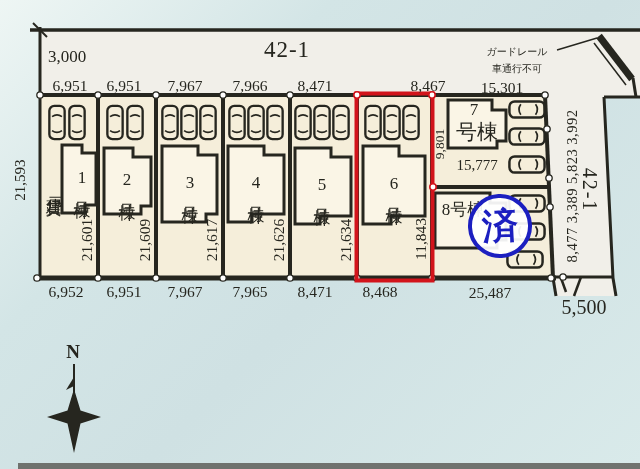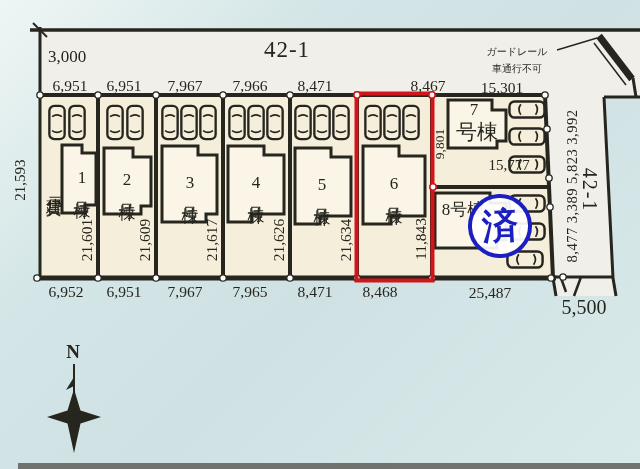--- a/index.html
+++ b/index.html
@@ -167,21 +167,21 @@
   <div class="lbl" style="left:315px;top:292px;">8,471</div>
   <div class="lbl" style="left:380px;top:292px;">8,468</div>
   <div class="lbl" style="left:490px;top:293px;">25,487</div>
 
   <div class="lbl" style="left:584px;top:307px;font-size:20px;">5,500</div>
 
   <div class="lbl rot-ccw" style="left:20px;top:180px;font-size:15px;">21,593</div>
   <div class="lbl rot-ccw" style="left:572px;top:186px;font-size:14.5px;letter-spacing:0.5px;">8,477 3,389 5,823 3,992</div>
   <div class="lbl rot-cw" style="left:590px;top:190px;font-size:20px;letter-spacing:2px;">42-1</div>
   <div class="lbl rot-ccw" style="left:440px;top:144px;font-size:13.5px;">9,801</div>
-  <div class="lbl" style="left:477px;top:165px;font-size:15px;margin-left:32px;">15,777</div>
+  <div class="lbl" style="left:477px;top:165px;font-size:15px;">15,777</div>
 
   <div class="lbl rot-ccw" style="left:87px;top:240px;">21,601</div>
   <div class="lbl rot-ccw" style="left:145px;top:240px;">21,609</div>
   <div class="lbl rot-ccw" style="left:212px;top:240px;">21,617</div>
   <div class="lbl rot-ccw" style="left:279px;top:240px;">21,626</div>
   <div class="lbl rot-ccw" style="left:346px;top:240px;">21,634</div>
   <div class="lbl rot-ccw" style="left:421px;top:239px;">11,843</div>
 
   <div class="lbl vtext" style="left:82px;top:179px;font-size:17px;">1号棟</div>
   <div class="lbl vtext" style="left:127px;top:181px;font-size:17px;">2号棟</div>

